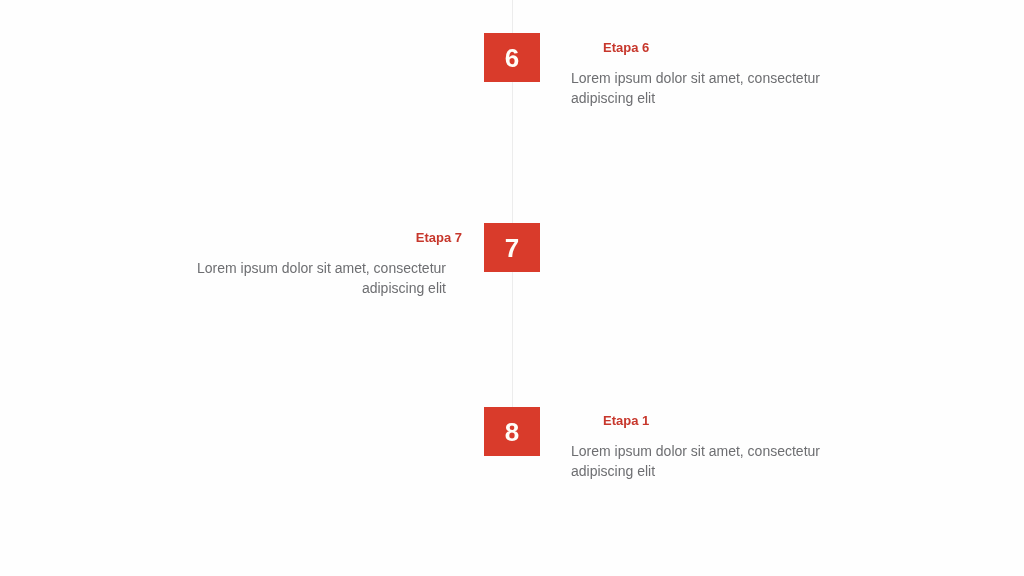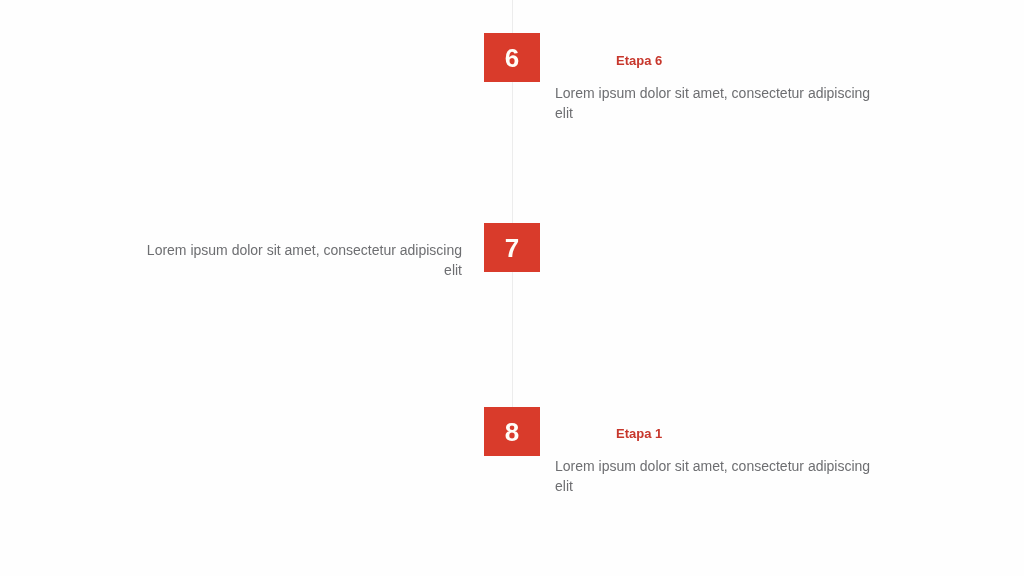--- a/index.html
+++ b/index.html
@@ -52,30 +52,30 @@
     text-align: left;
   }
   .content.left {
     text-align: right;
   }
   .step-title {
     color: #c7372c;
     font-size: 13px;
     font-weight: bold;
     line-height: 18px;
-    margin: 13px;
+    margin: 0;
     font-family: "Liberation Sans", sans-serif;
     padding-left: 48px;
   }
   .step-desc {
     color: #6d6e71;
     font-size: 14px;
     font-weight: normal;
     line-height: 20px;
-    margin: 0;
+    margin: 16px;
     font-family: "Liberation Sans", sans-serif;
   }
   
   #spine-main   { left: 512px; top: 0px;   height: 407px; }
 
   #marker-6 { left: 484px; top: 33px; }
   #marker-7 { left: 484px; top: 223px; }
   #marker-8 { left: 484px; top: 407px; }
 
   #content-6 { left: 555px; top: 39px;  width: 330px; }
@@ -98,20 +98,21 @@
   </div>
   <div class="content right" id="content-6">
     <p class="step-title">Etapa 6</p>
     <p class="step-desc">Lorem ipsum dolor sit amet, consectetur adipiscing elit</p>
   </div>
 
   <div class="marker" id="marker-7">
     <span class="marker-number">7</span>
   </div>
   <div class="content left" id="content-7">
+    <p class="step-title">Etapa 7</p>
     <p class="step-desc">Lorem ipsum dolor sit amet, consectetur adipiscing elit</p>
   </div>
 
   <div class="marker" id="marker-8">
     <span class="marker-number">8</span>
   </div>
   <div class="content right" id="content-8">
     <p class="step-title">Etapa 1</p>
     <p class="step-desc">Lorem ipsum dolor sit amet, consectetur adipiscing elit</p>
   </div>

